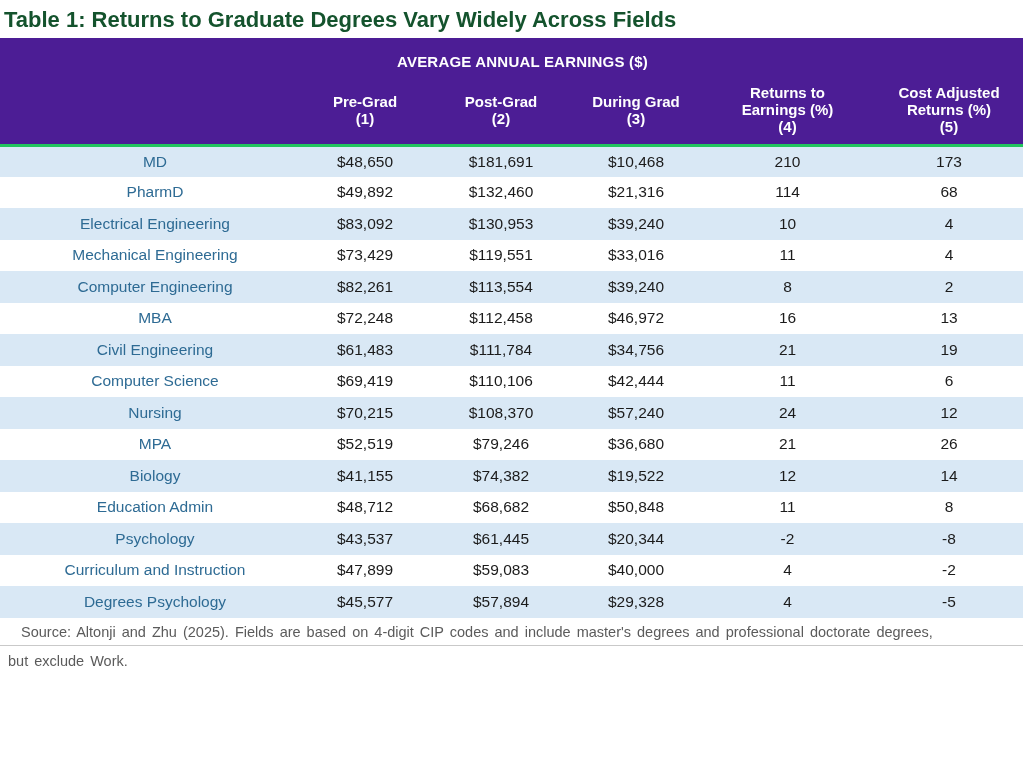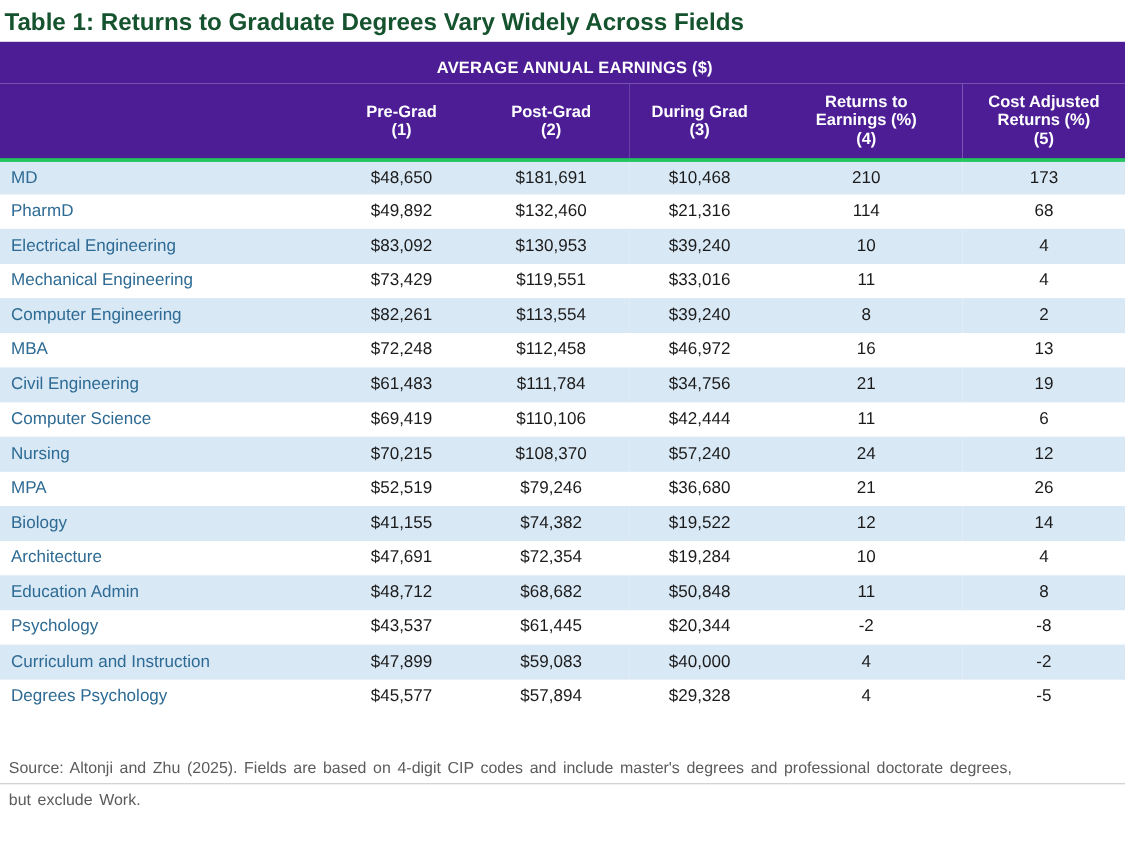--- a/index.html
+++ b/index.html
@@ -32,34 +32,34 @@
   tr.band-row th { height: 38px; vertical-align: bottom; padding-bottom: 6px; }
   th.band-cell { text-align: center; padding-left: 45px; letter-spacing: 0.2px; }
   tr.col-head-row th { height: 69px; border-bottom: 3px solid #22c55e; }
   .col-head div { line-height: 17px; text-align: center; }
   tbody tr { height: 31.5px; }
   tbody tr:nth-child(odd) { background: #D9E8F5; }
   tbody tr:nth-child(even) { background: #ffffff; }
   tbody td { font-size: 15.5px; vertical-align: middle; }
   td.label {
     color: #2E6B94;
-    text-align: left;
+    text-align: center;
     padding-left: 10px;
   }
   td.num {
     color: #1B1B1B;
     text-align: center;
   }
   .source-note {
     color: #5B5B5B;
     font-size: 14.5px;
     line-height: 18px;
     word-spacing: 2px;
   }
-  .source-line-1 { padding: 5px 8px 4px 8px; margin-top: 36px; }
+  .source-line-1 { padding: 5px 8px 4px 21px; }
   .divider { border-top: 1px solid #C9C9C9; width: 1023px; }
   .source-line-2 { padding: 6px 8px 0 8px; }
 </style>
 </head>
 <body>
 
 <div class="page-title">Table 1: Returns to Graduate Degrees Vary Widely Across Fields</div>
 
 <table>
   <colgroup>
@@ -185,28 +185,20 @@
   </tr>
       <tr>
     <td class="label">Biology</td>
     <td class="num">$41,155</td>
     <td class="num">$74,382</td>
     <td class="num">$19,522</td>
     <td class="num">12</td>
     <td class="num">14</td>
   </tr>
       <tr>
-    <td class="label">Architecture</td>
-    <td class="num">$47,691</td>
-    <td class="num">$72,354</td>
-    <td class="num">$19,284</td>
-    <td class="num">10</td>
-    <td class="num">4</td>
-  </tr>
-      <tr>
     <td class="label">Education Admin</td>
     <td class="num">$48,712</td>
     <td class="num">$68,682</td>
     <td class="num">$50,848</td>
     <td class="num">11</td>
     <td class="num">8</td>
   </tr>
       <tr>
     <td class="label">Psychology</td>
     <td class="num">$43,537</td>

